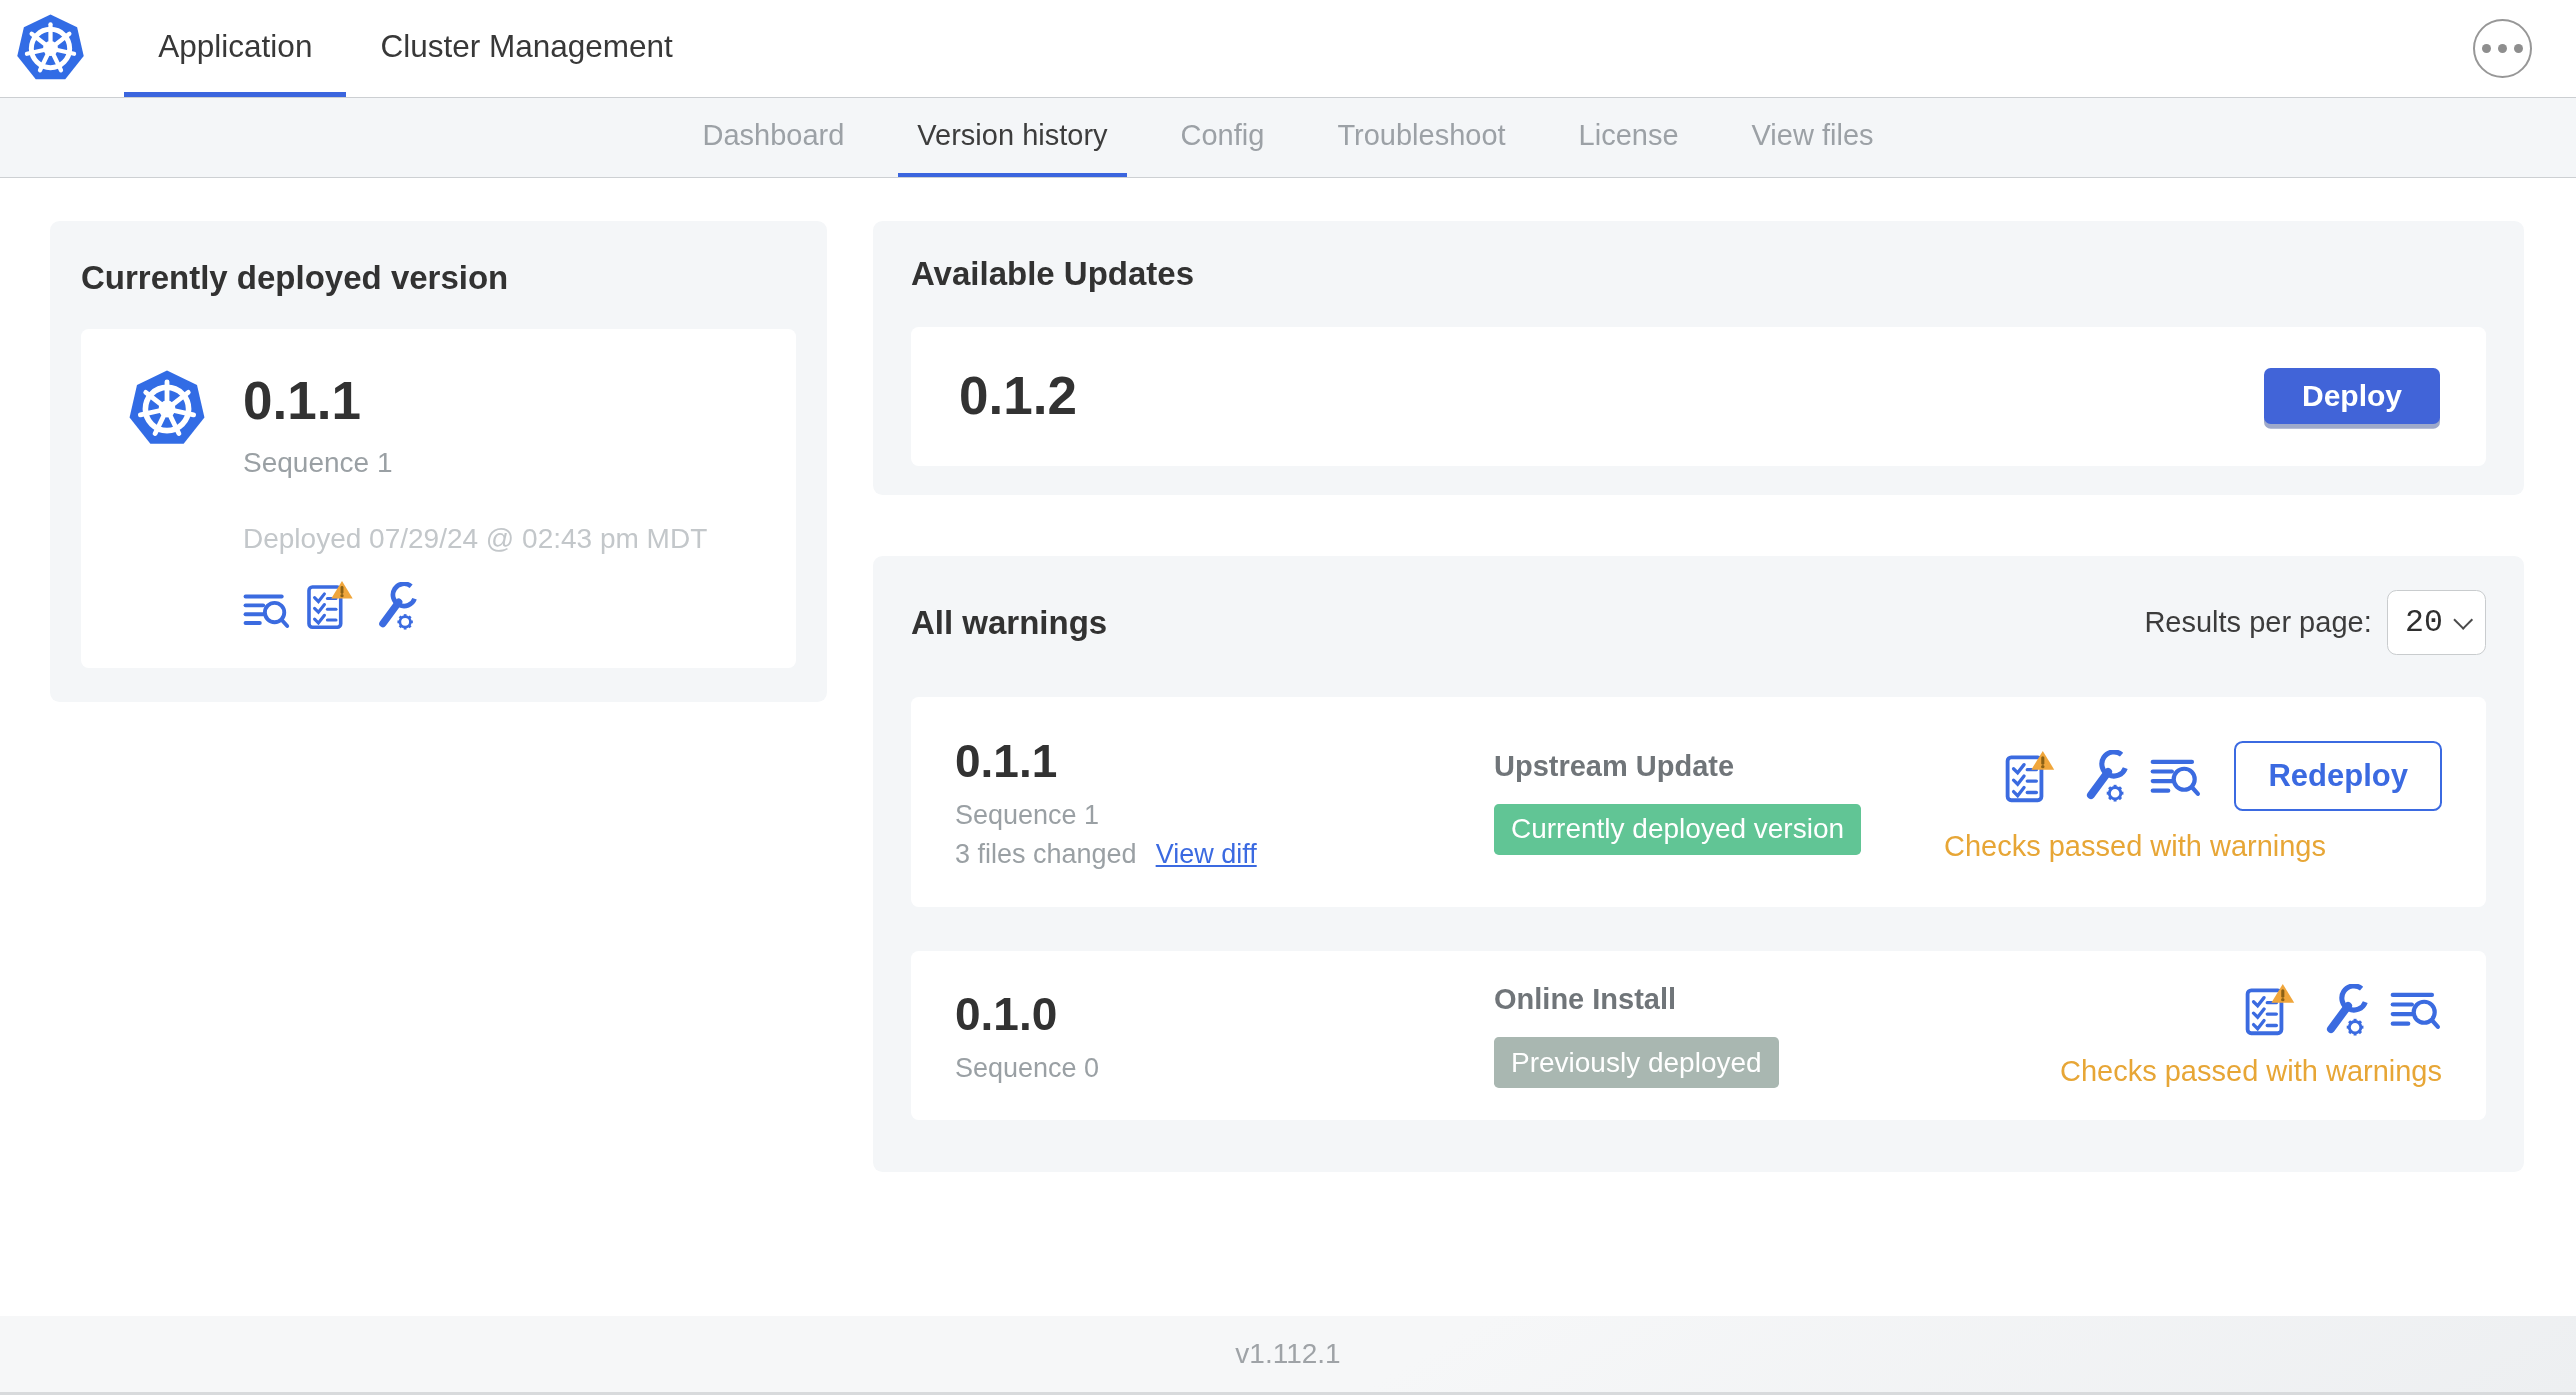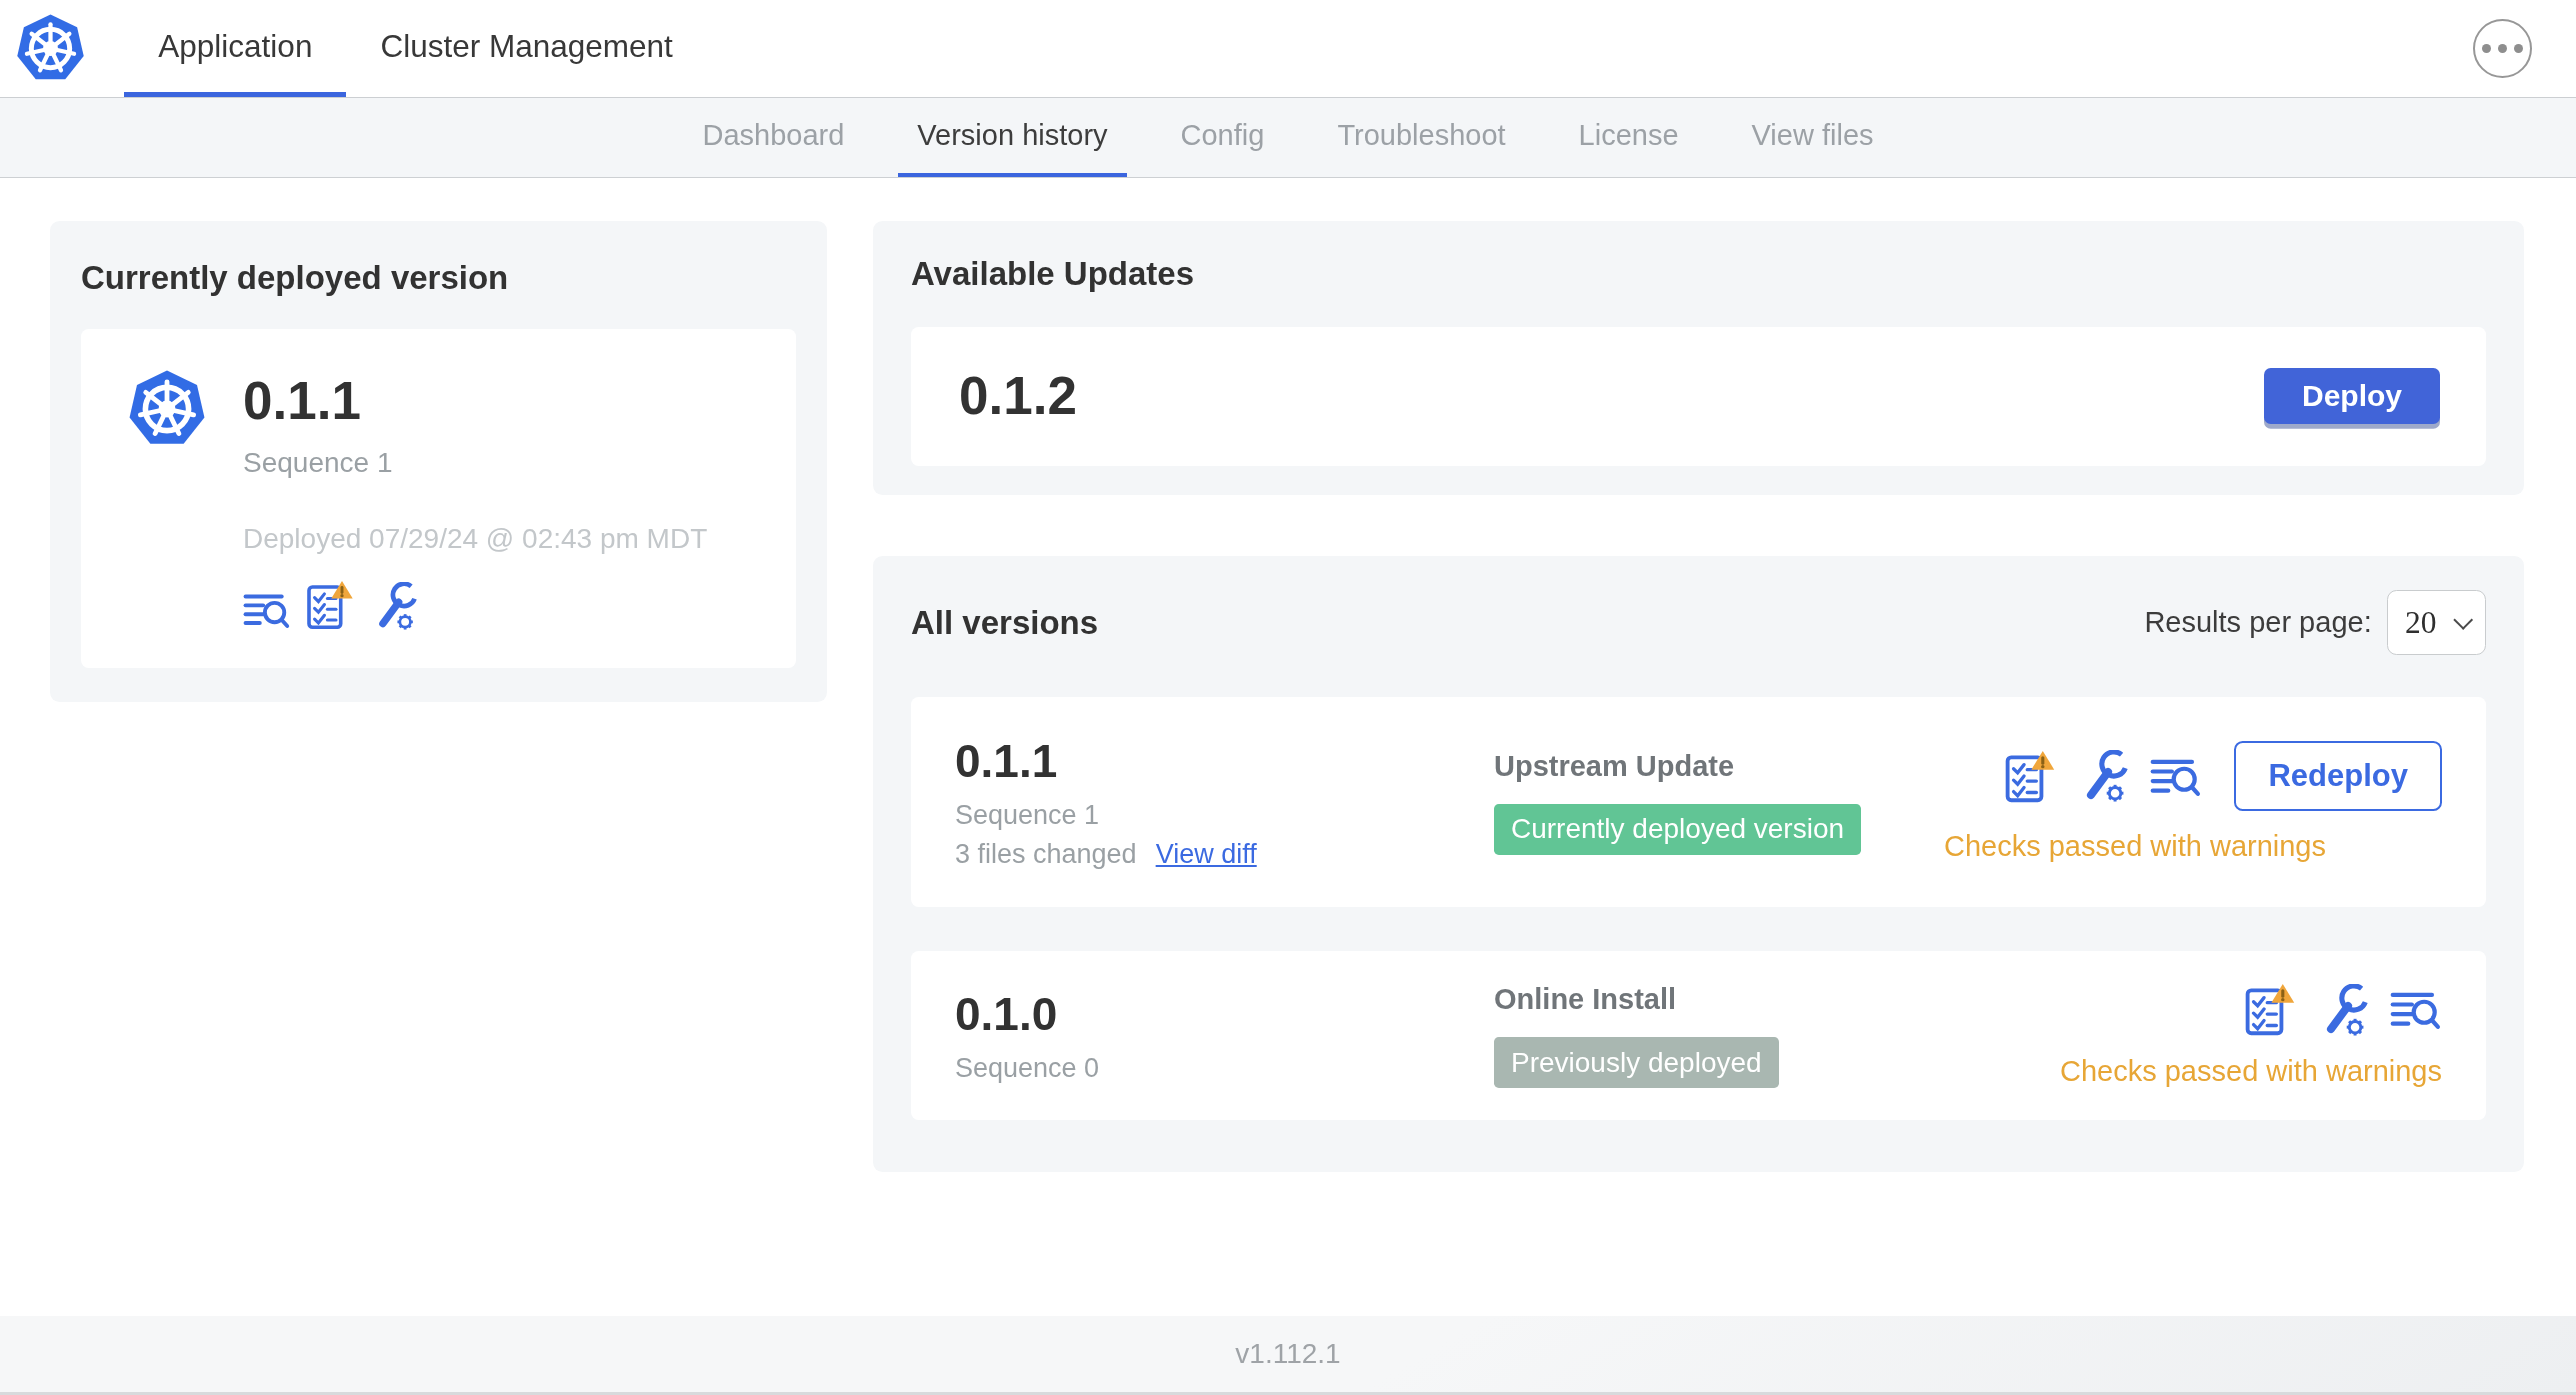--- a/index.html
+++ b/index.html
@@ -125,21 +125,21 @@
   .versions-head { display: flex; align-items: center; justify-content: space-between; }
   .rpp { display: flex; align-items: center; gap: 15.3px; }
   .rpp-label { font-size: 29px; color: #3c3c3c; }
   .select-wrap { position: relative; }
   .select-wrap select {
     appearance: none; -webkit-appearance: none;
     width: 99px; height: 65px;
     background: #ffffff;
     border: 1.9px solid #c9ccce;
     border-radius: 9.5px;
-    font-family: Liberation Serif, serif;
+    font-family: Liberation Mono, monospace;
     font-size: 31.5px; color: #2f2f2f;
     padding: 0 38px 0 17px;
     cursor: pointer;
   }
   .select-wrap::after {
     content: "";
     position: absolute; right: 15.3px; top: 23px;
     width: 12.4px; height: 12.4px;
     border-right: 2.9px solid #4a4a4a;
     border-bottom: 2.9px solid #4a4a4a;
@@ -330,21 +330,21 @@
       <div class="update-card">
         <div>
           <div class="upd-version">0.1.2</div>
         </div>
         <button class="deploy-btn">Deploy</button>
       </div>
     </section>
 
     <section class="panel versions-panel">
       <div class="versions-head">
-        <h2 class="panel-title light">All versions</h2>
+        <h2 class="panel-title light">All warnings</h2>
         <div class="rpp">
           <span class="rpp-label">Results per page:</span>
           <span class="select-wrap">
             <select>
               <option selected="">20</option>
             </select>
           </span>
         </div>
       </div>
 

